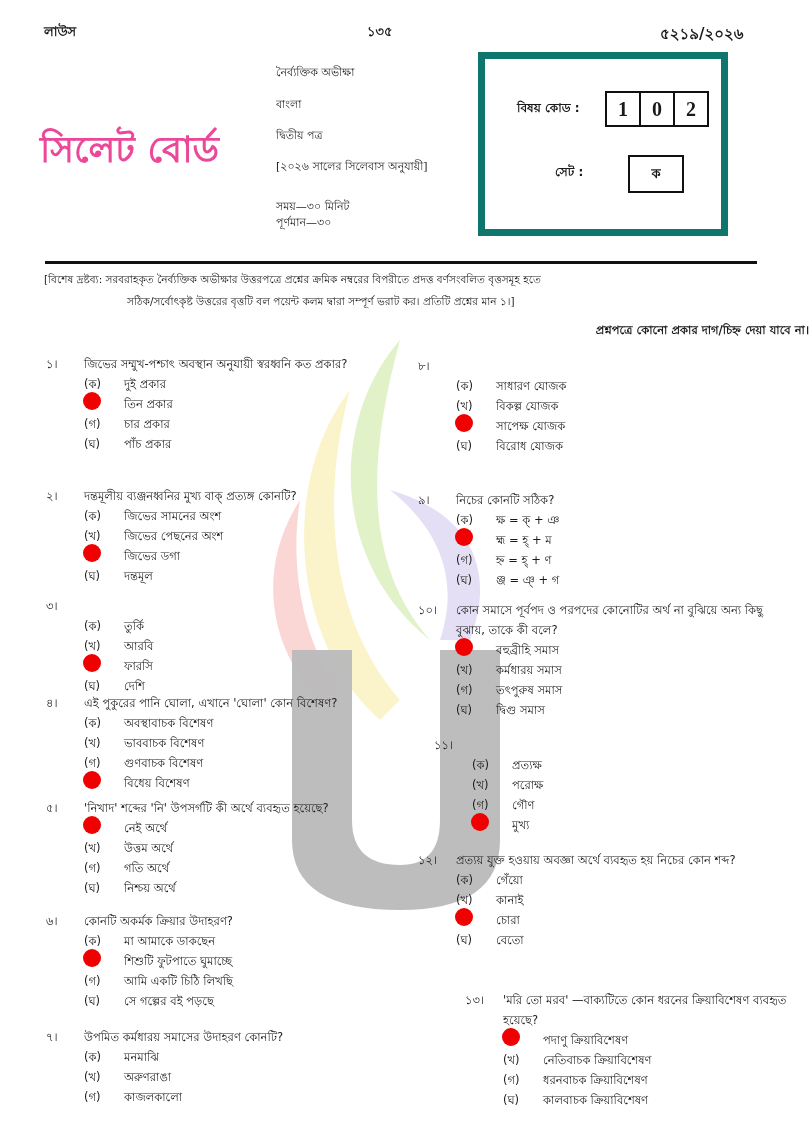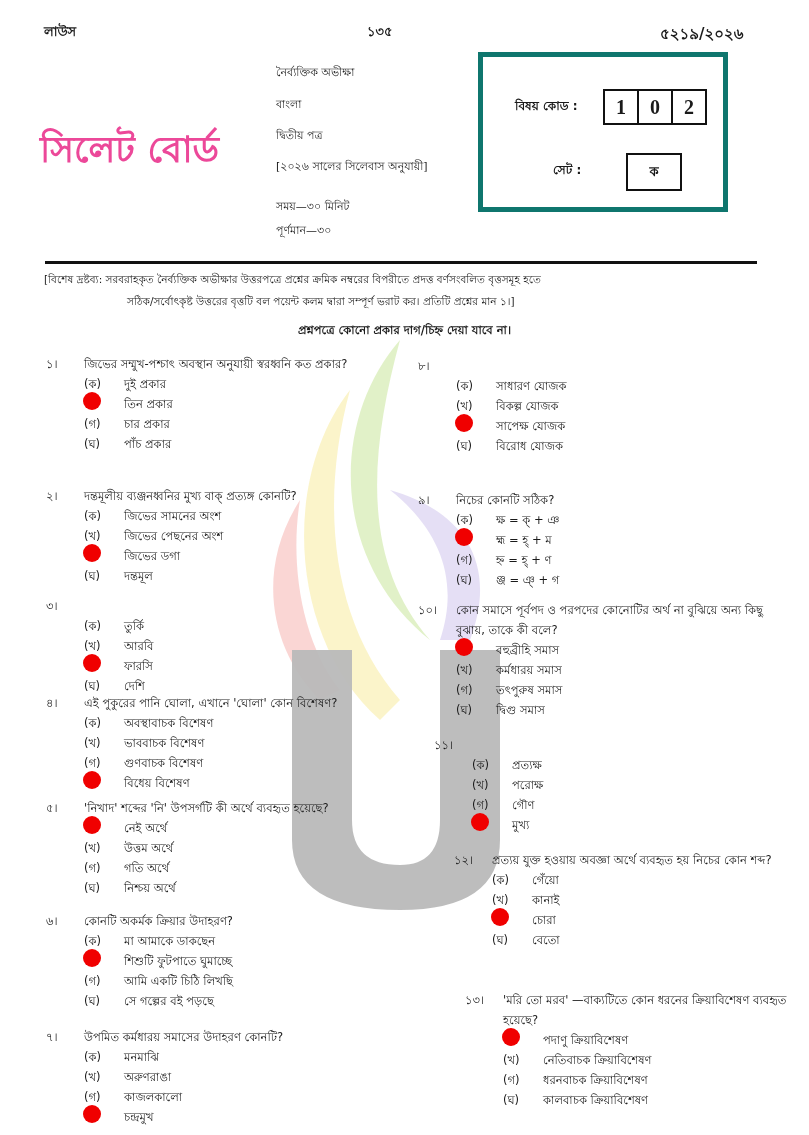--- a/index.html
+++ b/index.html
@@ -10,35 +10,35 @@
   .wm { position: absolute; z-index: 0; pointer-events: none; }
   .content { position: absolute; inset: 0; z-index: 1; }
 
   .topline { position: absolute; top: 22px; font-size: 13px; font-weight: bold; }
   .title-red {
     position: absolute; left: 40px; top: 122px; font-size: 36px; font-weight: bold;
     color: #ec4899; letter-spacing: 0px; font-family: "DejaVu Sans", sans-serif;
   }
   .meta { position: absolute; left: 276px; font-size: 11px; }
   .codebox {
-    position: absolute; left: 478px; top: 52px; width: 250px; height: 160px;
-    border: 5px solid #0f766e; box-sizing: border-box;
+    position: absolute; left: 478px; top: 52px; width: 250px; height: 184px;
+    border: 7px solid #0f766e; box-sizing: border-box;
   }
   .code-label { position: absolute; font-size: 12px; font-weight: bold; }
   .digits { position: absolute; left: 120px; top: 32px; display: flex; border: 2px solid #111; }
   .digit { width: 32px; height: 32px; display: flex; align-items: center; justify-content: center;
            font-family: "Liberation Serif", serif; font-size: 20px; font-weight: bold; border-right: 2px solid #111; }
   .digit:last-child { border-right: none; }
   .setbox { position: absolute; left: 143px; top: 96px; width: 52px; height: 34px; border: 2px solid #111;
             display: flex; align-items: center; justify-content: center; font-size: 13px; font-weight: bold; }
 
   .rule { position: absolute; left: 45px; top: 261px; width: 712px; height: 3px; background: #111; }
   .notice { position: absolute; left: 44px; top: 268px; width: 720px; font-size: 10.5px; line-height: 22px; }
   .notice .l2 { padding-left: 83px; }
-  .warn { position: absolute; left: 0; top: 322px; width: 809px; text-align: center; font-size: 11.5px; font-weight: bold; }
+  .warn { position: absolute; left: 0; top: 322px; width: 809px; text-align: right; font-size: 11.5px; font-weight: bold; }
 
   .q { position: absolute; font-size: 11.5px; line-height: 20px; }
   .q .stem { display: flex; }
   .q .num { width: 38px; flex: none; }
   .q .stem-text { flex: 1; }
   .opt { display: flex; align-items: center; height: 20px; padding-left: 38px; }
   .opt .ol { width: 40px; flex: none; }
   .dot { width: 18px; height: 18px; border-radius: 50%; background: #f00000; display: inline-block; margin-left: -1px; }
 </style>
 </head>
@@ -58,21 +58,21 @@
   <div class="topline" style="left:367px">১৩৫</div>
   <div class="topline" style="left:660px;font-size:15px">৫২১৯/২০২৬</div>
 
   <div class="title-red">সিলেট বোর্ড</div>
 
   <div class="meta" style="top:64px">নৈর্ব্যক্তিক অভীক্ষা</div>
   <div class="meta" style="top:96px">বাংলা</div>
   <div class="meta" style="top:127px">দ্বিতীয় পত্র</div>
   <div class="meta" style="top:158px">[২০২৬ সালের সিলেবাস অনুযায়ী]</div>
   <div class="meta" style="top:198px">সময়—৩০ মিনিট</div>
-  <div class="meta" style="top:222px">পূর্ণমান—৩০</div>
+  <div class="meta" style="top:214px">পূর্ণমান—৩০</div>
 
   <div class="codebox">
     <div class="code-label" style="left:32px;top:40px">বিষয় কোড :</div>
     <div class="digits">
       <div class="digit">1</div>
       <div class="digit">0</div>
       <div class="digit">2</div>
     </div>
     <div class="code-label" style="left:70px;top:104px">সেট :</div>
     <div class="setbox">ক</div>
@@ -227,24 +227,20 @@
           <span>মনমাঝি</span>
         </div>
         <div class="opt">
           <span class="ol">(খ)</span>
           <span>অরুণরাঙা</span>
         </div>
         <div class="opt">
           <span class="ol">(গ)</span>
           <span>কাজলকালো</span>
         </div>
-        <div class="opt">
-          <span class="ol"><span class="dot"></span></span>
-          <span>চন্দ্রমুখ</span>
-        </div>
       </div>
       <div class="q" style="left: 418px; top: 356px; width: 350px;">
         <div class="stem">
       <span class="num">৮।</span>
     </div>
         <div class="opt">
           <span class="ol">(ক)</span>
           <span>সাধারণ যোজক</span>
         </div>
         <div class="opt">
@@ -318,21 +314,21 @@
         </div>
         <div class="opt">
           <span class="ol">(গ)</span>
           <span>গৌণ</span>
         </div>
         <div class="opt">
           <span class="ol"><span class="dot"></span></span>
           <span>মুখ্য</span>
         </div>
       </div>
-      <div class="q" style="left: 418px; top: 850px; width: 350px; margin-left: 36px;">
+      <div class="q" style="left: 418px; top: 850px; width: 350px;">
         <div class="stem">
       <span class="num">১২।</span>
       <span class="stem-text">প্রত্যয় যুক্ত হওয়ায় অবজ্ঞা অর্থে ব্যবহৃত হয় নিচের কোন শব্দ?</span>
     </div>
         <div class="opt">
           <span class="ol">(ক)</span>
           <span>গেঁয়ো</span>
         </div>
         <div class="opt">
           <span class="ol">(খ)</span>

